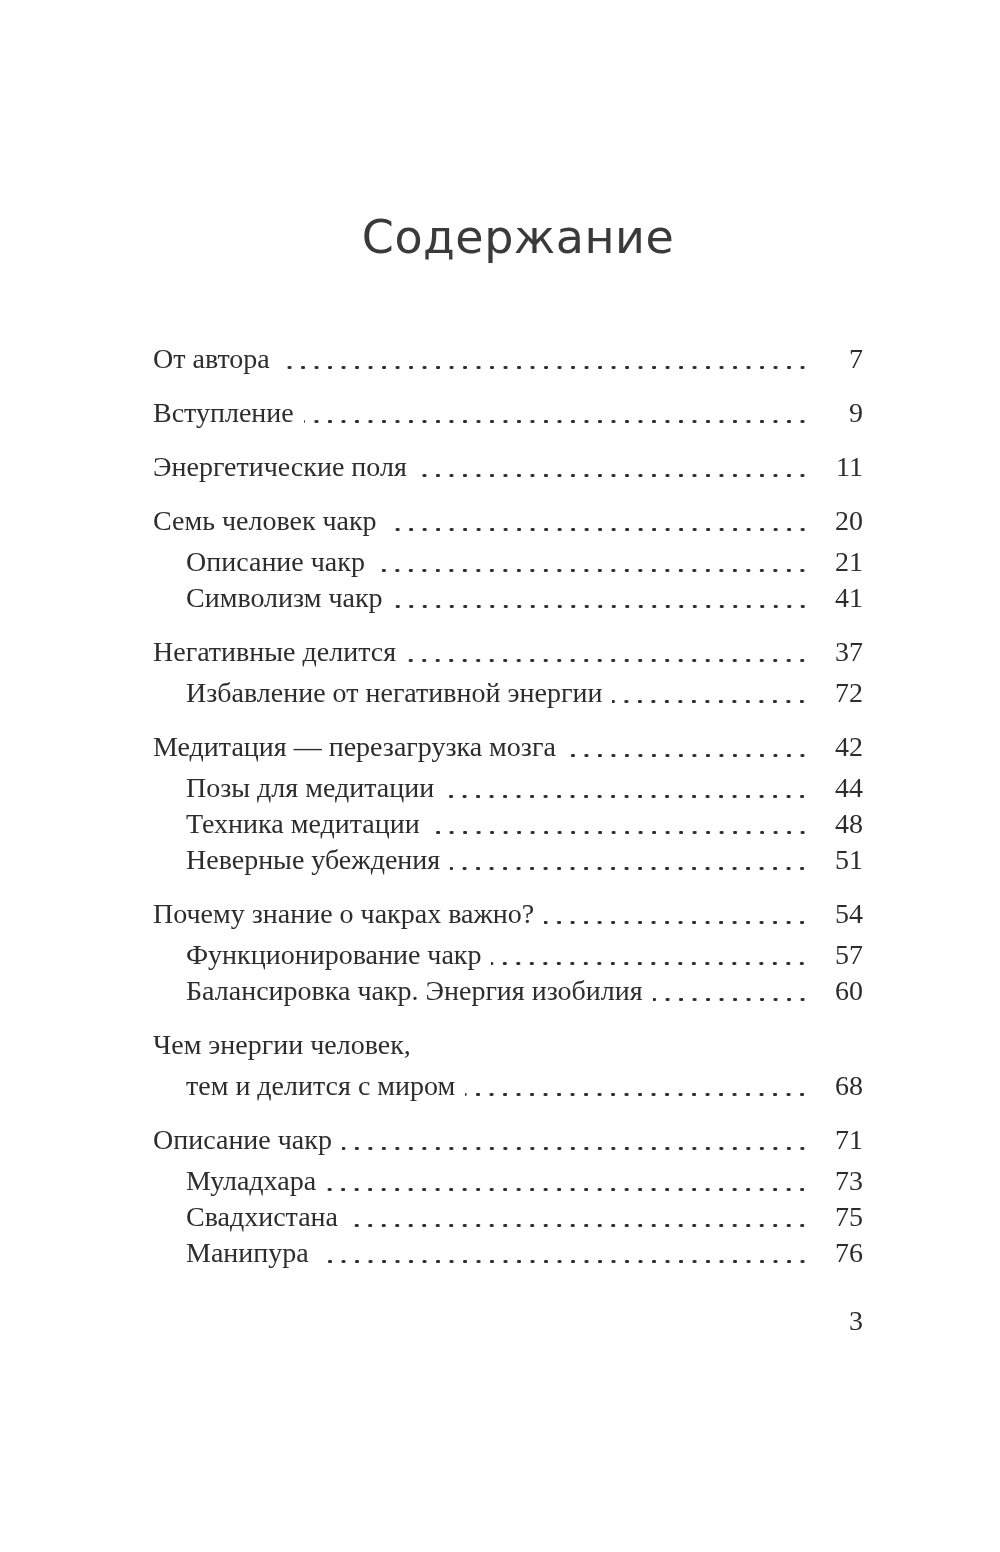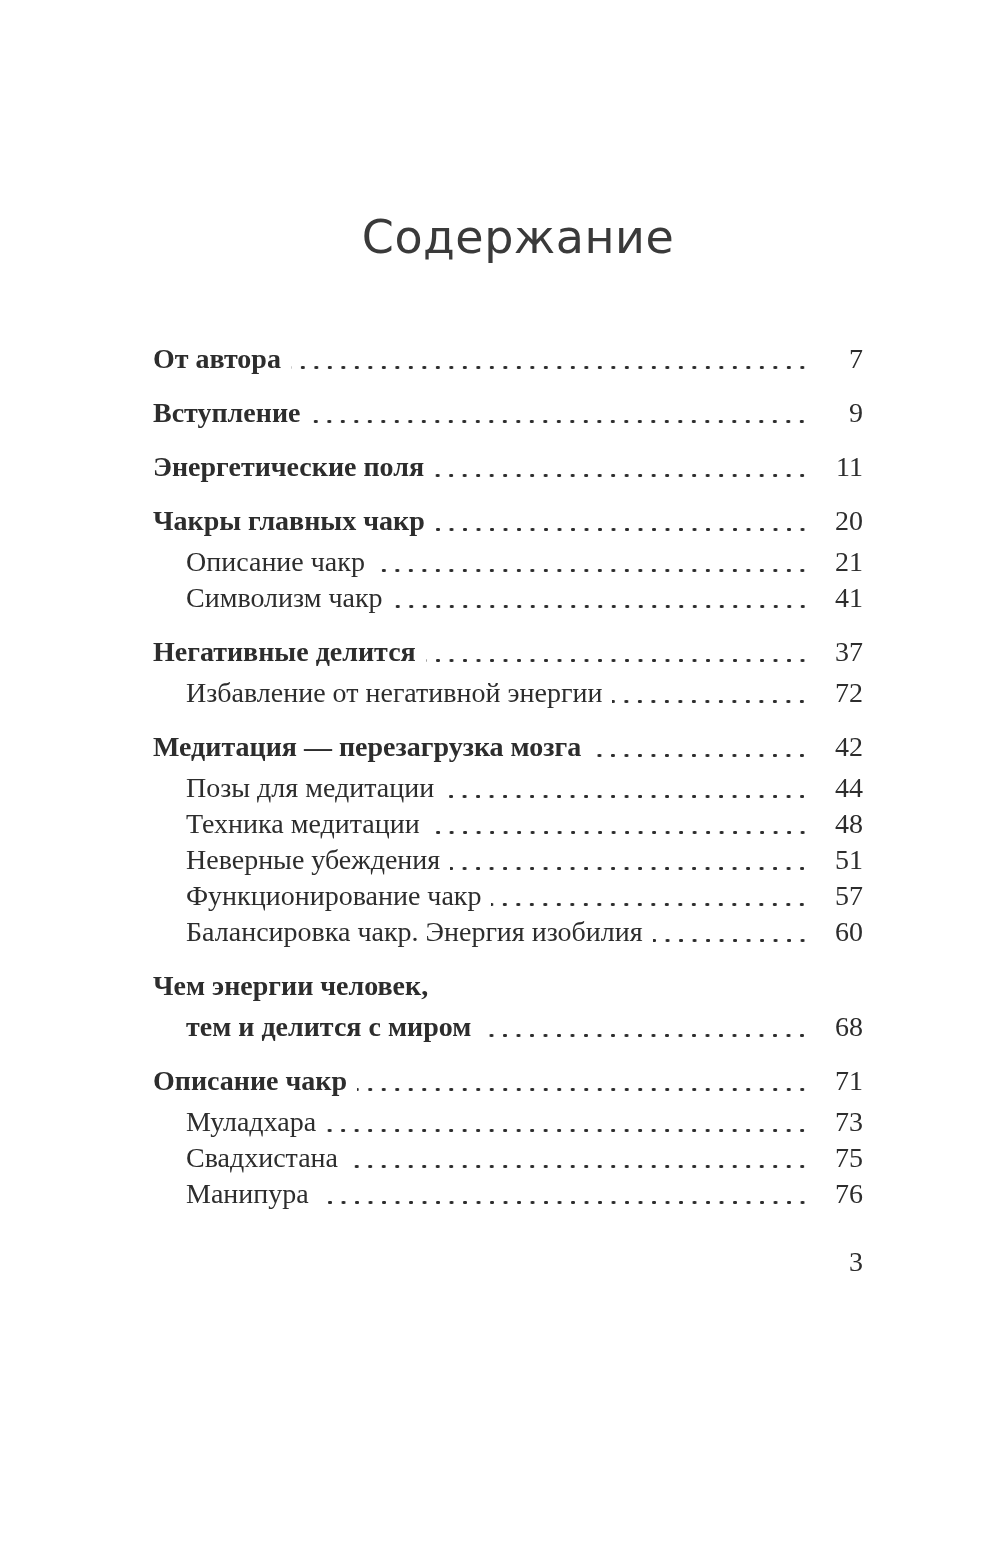--- a/index.html
+++ b/index.html
@@ -32,21 +32,21 @@
   .toc-row {
     display: flex;
     align-items: baseline;
     font-size: 28px;
     line-height: 36px;
     color: #2d2d2d;
   }
   .toc-row.main { margin-top: 18px; margin-bottom: 5px; }
   .toc-row.main:first-child { margin-top: 0; }
   .toc-row.sub { padding-left: 33px; }
-  .toc-row.bold .toc-label { font-weight: 700; }
+  .toc-row.bold .toc-label { font-weight: 400; }
   .toc-label { white-space: nowrap; }
   .dots {
     flex: 1;
     height: 5px;
     align-self: flex-end;
     margin: 0 8px 7px 10px;
     background-image: radial-gradient(circle, #2d2d2d 1.7px, rgba(0,0,0,0) 1.9px);
     background-size: 13.5px 5px;
     background-repeat: repeat-x;
     background-position: right center;
@@ -83,21 +83,21 @@
     <span class="toc-label">Вступление</span>
     <span class="dots"></span>
     <span class="toc-page">9</span>
   </div>
       <div class="toc-row main bold">
     <span class="toc-label">Энергетические поля</span>
     <span class="dots"></span>
     <span class="toc-page">11</span>
   </div>
       <div class="toc-row main bold">
-    <span class="toc-label">Чакры главных чакр</span>
+    <span class="toc-label">Семь человек чакр</span>
     <span class="dots"></span>
     <span class="toc-page">20</span>
   </div>
       <div class="toc-row sub">
     <span class="toc-label">Описание чакр</span>
     <span class="dots"></span>
     <span class="toc-page">21</span>
   </div>
       <div class="toc-row sub">
     <span class="toc-label">Символизм чакр</span>
@@ -126,20 +126,25 @@
   </div>
       <div class="toc-row sub">
     <span class="toc-label">Техника медитации</span>
     <span class="dots"></span>
     <span class="toc-page">48</span>
   </div>
       <div class="toc-row sub">
     <span class="toc-label">Неверные убеждения</span>
     <span class="dots"></span>
     <span class="toc-page">51</span>
+  </div>
+      <div class="toc-row main bold">
+    <span class="toc-label">Почему знание о чакрах важно?</span>
+    <span class="dots"></span>
+    <span class="toc-page">54</span>
   </div>
       <div class="toc-row sub">
     <span class="toc-label">Функционирование чакр</span>
     <span class="dots"></span>
     <span class="toc-page">57</span>
   </div>
       <div class="toc-row sub">
     <span class="toc-label">Балансировка чакр. Энергия изобилия</span>
     <span class="dots"></span>
     <span class="toc-page">60</span>

